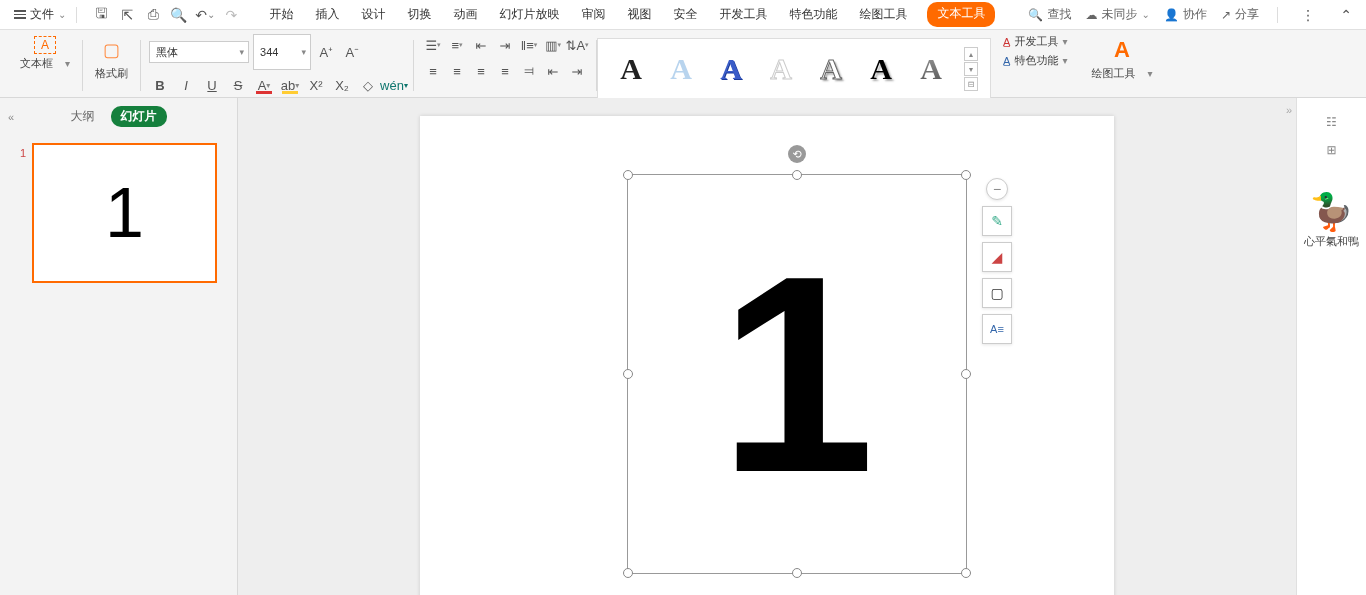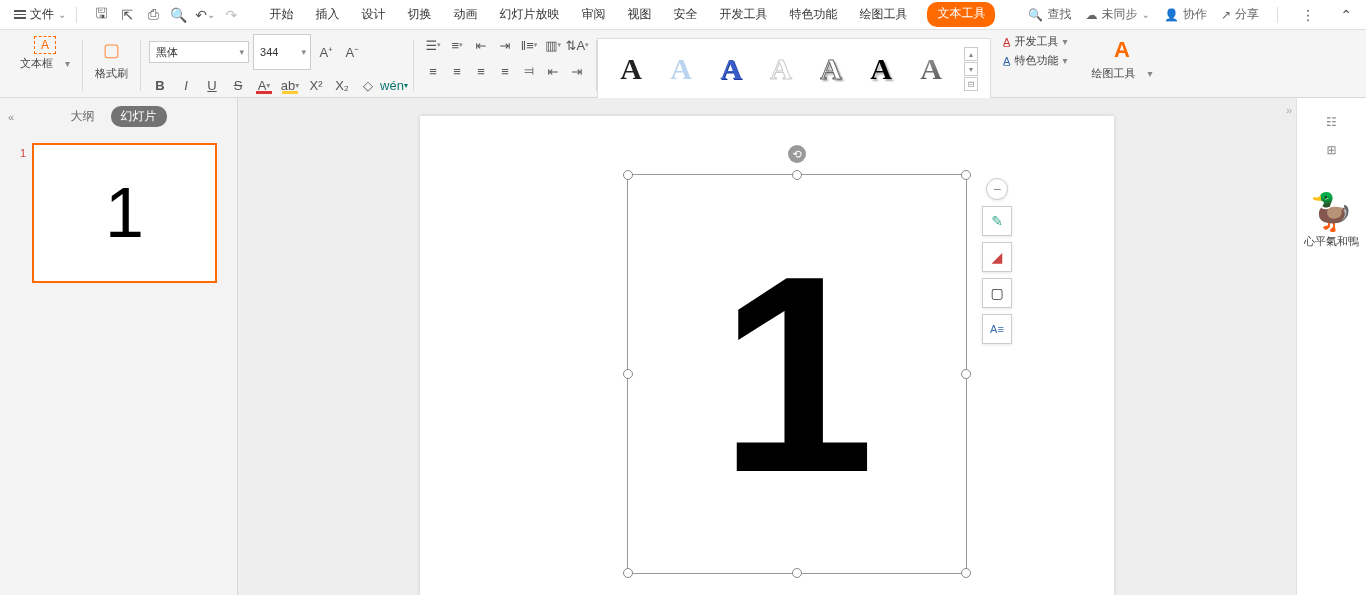--- a/index.html
+++ b/index.html
@@ -51,21 +51,21 @@
 .text-opts { display: flex; flex-direction: column; gap: 4px; justify-content: center; padding: 0 4px; }
 .text-opt { display: flex; align-items: center; gap: 4px; cursor: pointer; font-size: 11px; color: #444; }
 
 
 .main { display: flex; height: 497px; }
 
 
 .side-panel { width: 238px; background: #f3f3f3; border-right: 1px solid #d8d8d8; display: flex; flex-direction: column; }
 .side-tabs { display: flex; justify-content: center; gap: 16px; padding: 8px 0; align-items: center; }
 .side-tab { cursor: pointer; color: #666; font-size: 12px; }
-.side-tab.active { background: #737373; color: #fff; padding: 2px 10px; border-radius: 10px; }
+.side-tab.active { background: #15803d; color: #fff; padding: 2px 10px; border-radius: 10px; font-weight: bold; }
 .collapse-btn { position: absolute; left: 8px; color: #888; cursor: pointer; font-size: 11px; }
 .thumbs { padding: 8px 20px; position: relative; }
 .thumb-wrap { display: flex; align-items: flex-start; gap: 6px; }
 .thumb-num { font-size: 11px; color: #c44; padding-top: 4px; }
 .thumb { width: 185px; height: 140px; background: #fff; border: 2px solid #ff6a00; display: flex; align-items: center; justify-content: center; cursor: pointer; }
 .thumb-text { font-size: 70px; font-weight: 400; color: #000; font-family: Arial, sans-serif; }
 
 
 .canvas-area { flex: 1; background: #eee; display: flex; justify-content: center; padding-top: 18px; position: relative; overflow: hidden; }
 .slide { width: 694px; height: 520px; background: #fff; box-shadow: 0 0 4px rgba(0,0,0,0.15); position: relative; }

